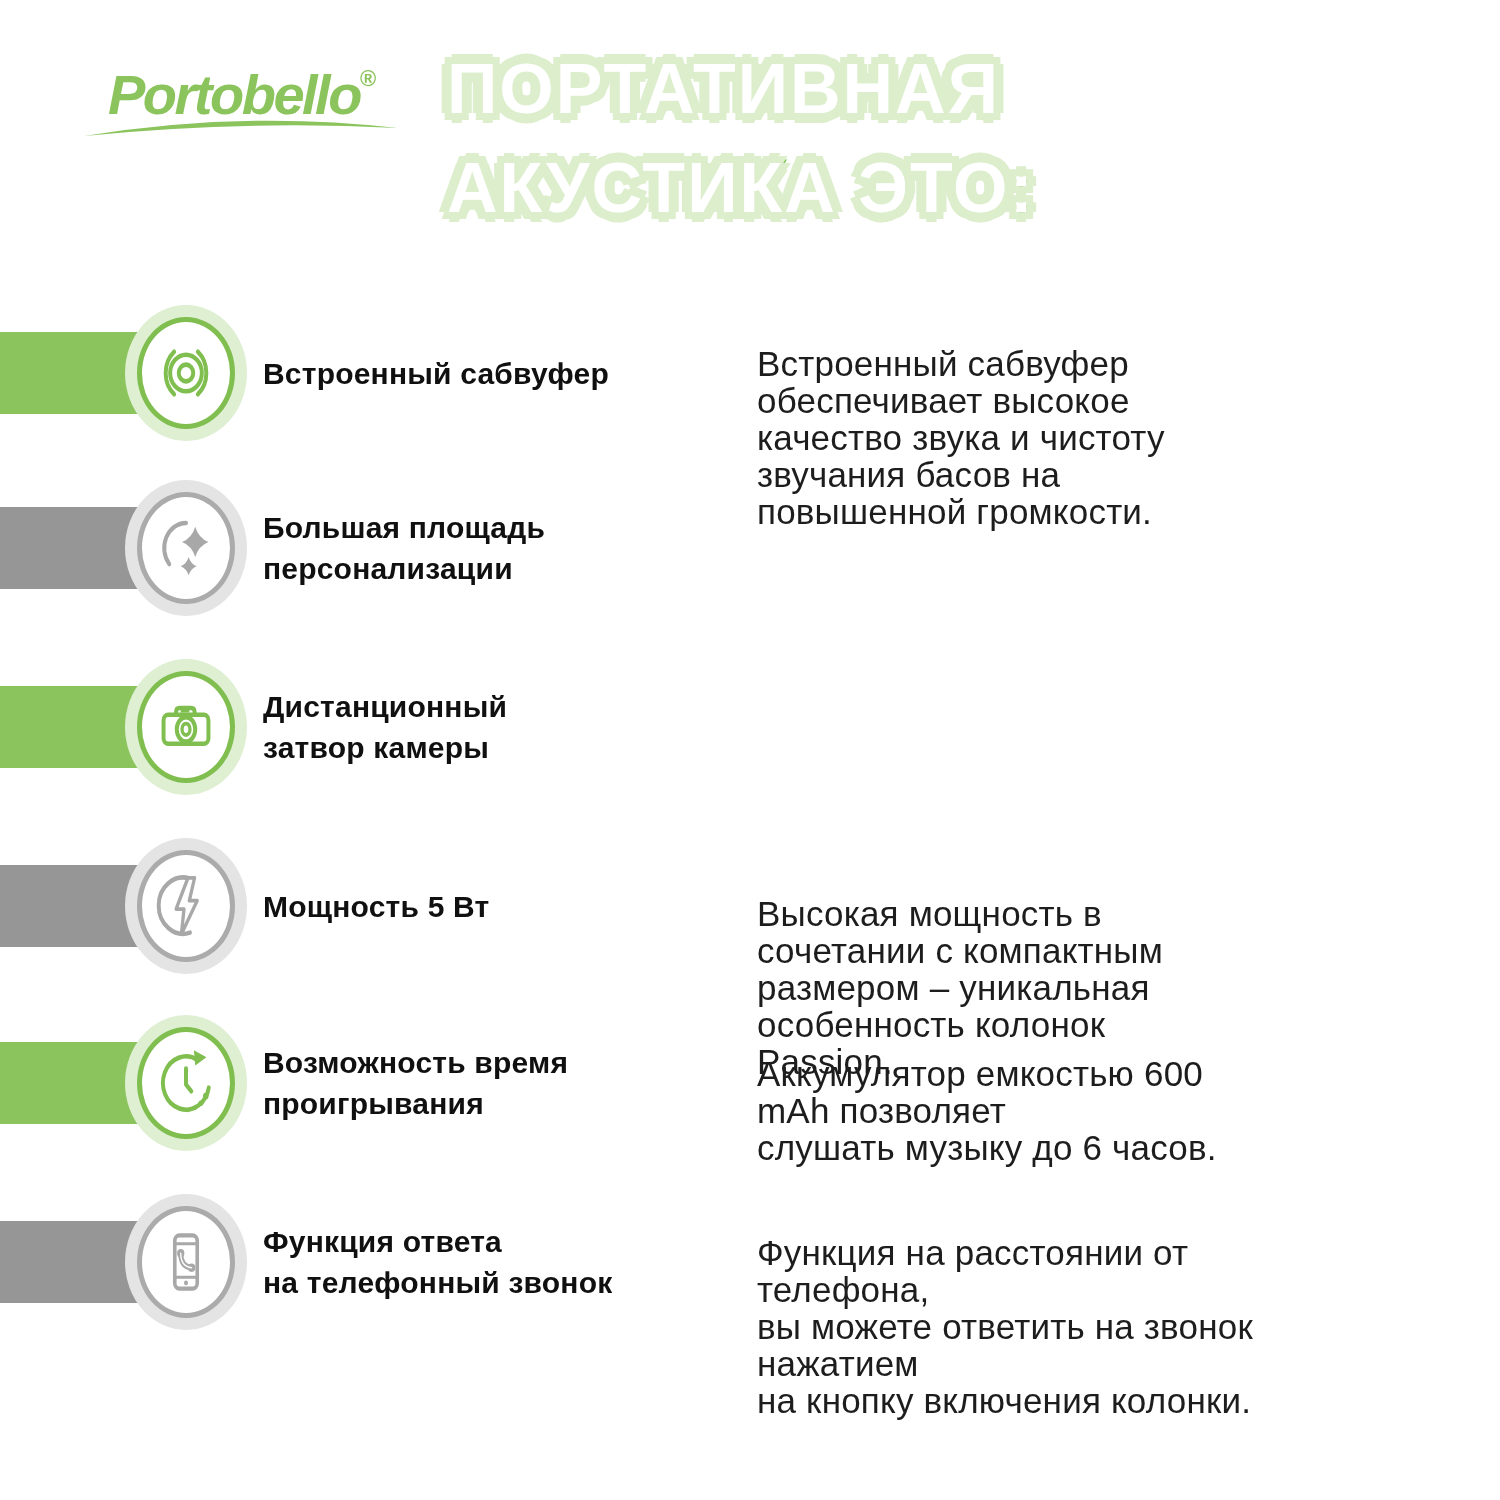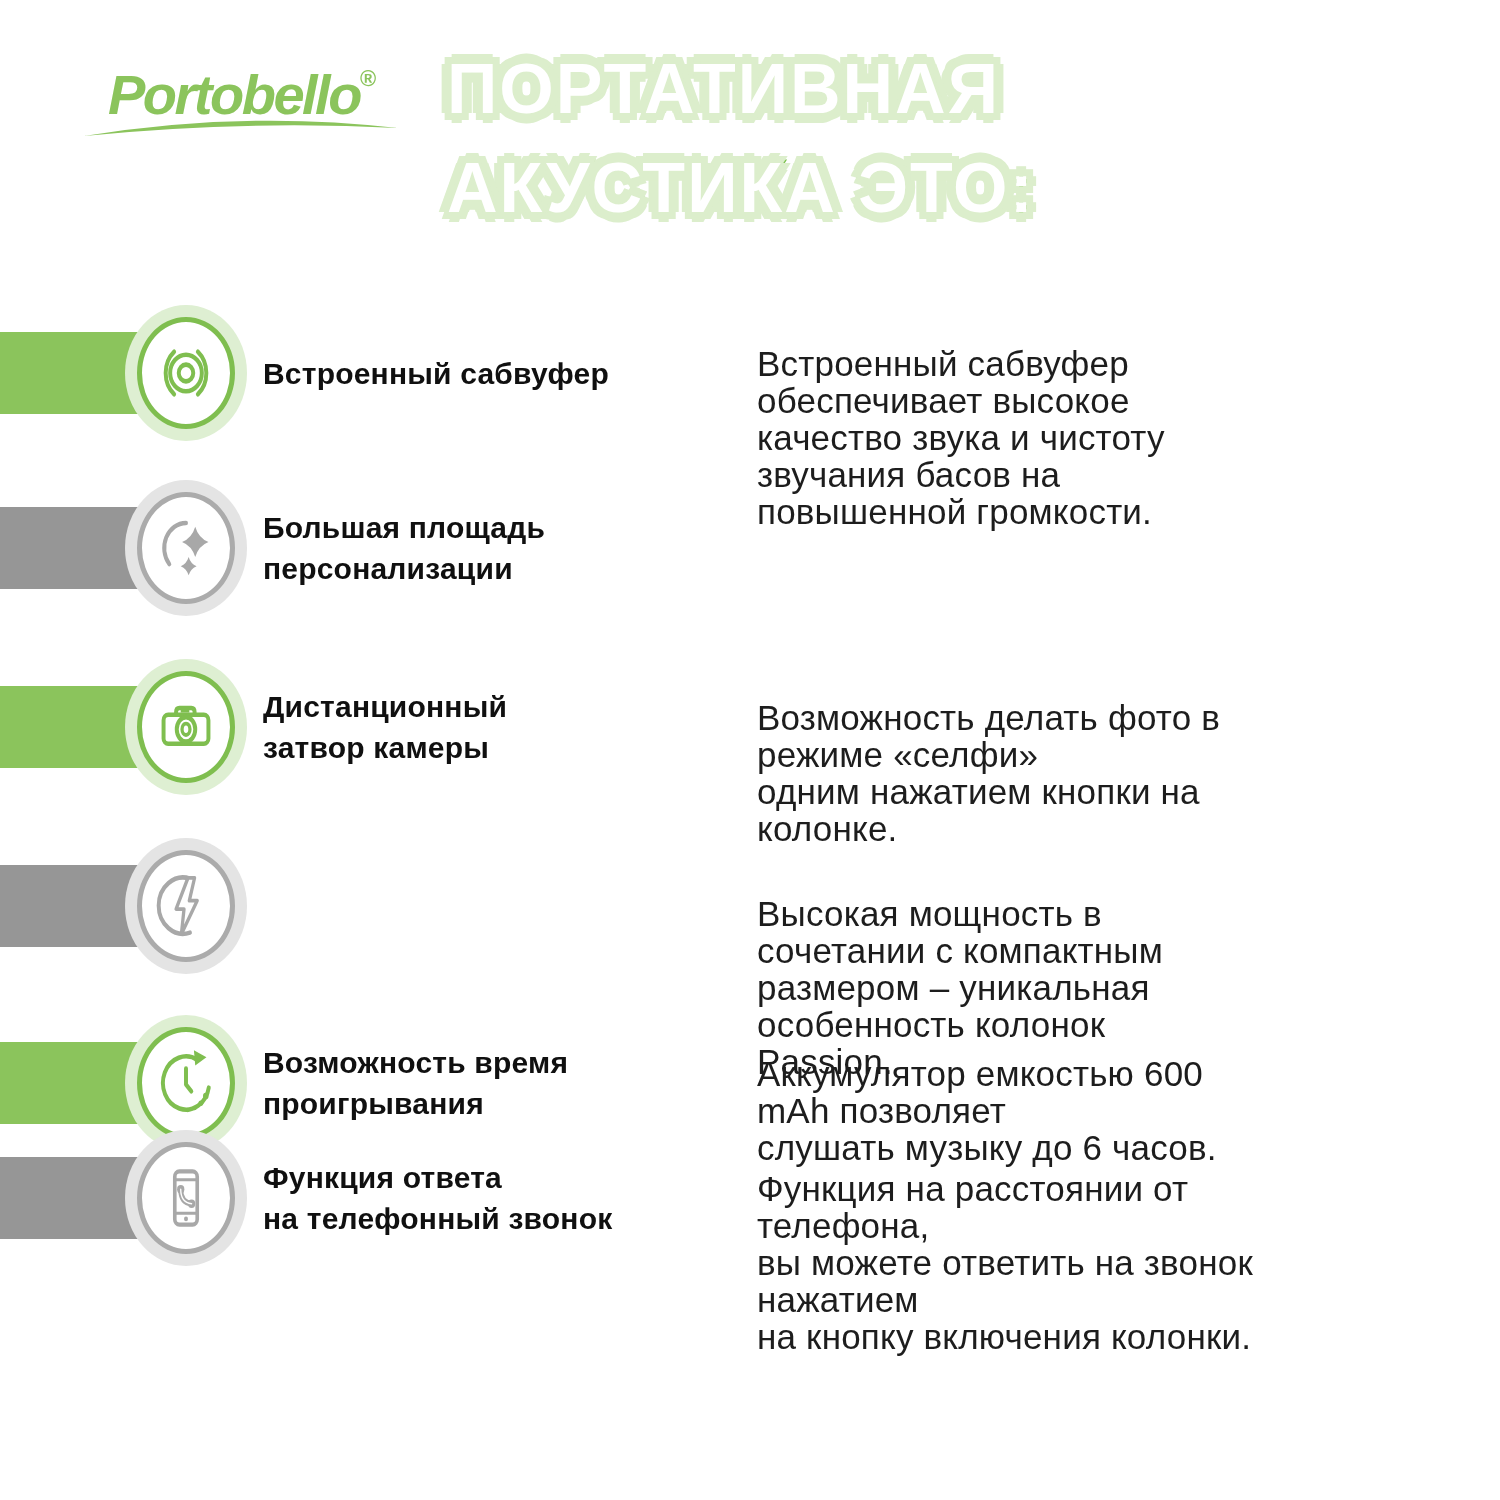--- a/index.html
+++ b/index.html
@@ -22,21 +22,21 @@
     -webkit-text-stroke:7px #7cc24e;
     paint-order:stroke fill;
     text-shadow:
       0 10px 0 #dceecc, 0 -10px 0 #dceecc, 10px 0 0 #dceecc, -10px 0 0 #dceecc,
       7px 7px 0 #dceecc, -7px 7px 0 #dceecc, 7px -7px 0 #dceecc, -7px -7px 0 #dceecc;
   }
 
   
   .row { position:absolute; left:0; width:1272px; height:182px; }
   .row-1 { top:282px; } .row-2 { top:457px; } .row-3 { top:636px; }
-  .row-4 { top:815px; } .row-5 { top:992px; } .row-6 { top:1107px; }
+  .row-4 { top:815px; } .row-5 { top:992px; } .row-6 { top:1171px; }
 
   .bar { position:absolute; left:0; top:50px; width:190px; height:82px; }
   .row.green .bar { background:#8bc45c; }
   .row.gray  .bar { background:#969696; }
 
   .halo {
     position:absolute; left:125px; top:23px; width:122px; height:136px;
     border-radius:50%;
   }
   .row.green .halo { background:#deefd2; }
@@ -114,33 +114,32 @@
     <svg class="glyph" width="66" height="76" viewBox="0 0 100 100" preserveAspectRatio="none" fill="none" stroke="#7fbe4f" stroke-width="6" stroke-linejoin="round">
       <path d="M35,34 V30 Q35,25 40,25 H58 Q63,25 63,30 V34"></path>
       <rect x="16" y="34" width="68" height="38" rx="7"></rect>
       <rect x="42" y="27" width="13" height="4" fill="#7fbe4f" stroke="none"></rect>
       <ellipse cx="50" cy="53" rx="14" ry="16"></ellipse>
       <ellipse cx="50" cy="53" rx="6" ry="7.5" stroke-width="5"></ellipse>
     </svg>
   </div>
   <h2 class="title">Дистанционный
 затвор камеры</h2>
-  <p class="desc">Возможность делать фото в режиме «селфи»
-одним нажатием кнопки на колонке.</p>
 </div>
 
 <div class="row row-4 gray">
   <div class="bar"></div>
   <div class="halo"></div>
   <div class="circle">
     <svg class="glyph" width="66" height="76" viewBox="0 0 100 100" preserveAspectRatio="none">
       <path d="M56,14 A37,37 0 1 0 56,85" fill="none" stroke="#a8a8a8" stroke-width="6" stroke-linecap="round"></path>
       <path d="M53,13 L35,54 L47,54 L43,87 L67,43 L55,43 L63,13 Z" fill="#ffffff" stroke="#a8a8a8" stroke-width="5" stroke-linejoin="round"></path>
     </svg>
   </div>
+  <h2 class="title">Мощность 5 Вт</h2>
   <p class="desc">Высокая мощность в сочетании с компактным
 размером – уникальная особенность колонок
 Passion.</p>
 </div>
 
 <div class="row row-5 green">
   <div class="bar"></div>
   <div class="halo"></div>
   <div class="circle">
     <svg class="glyph" width="66" height="76" viewBox="0 0 100 100" preserveAspectRatio="none">

